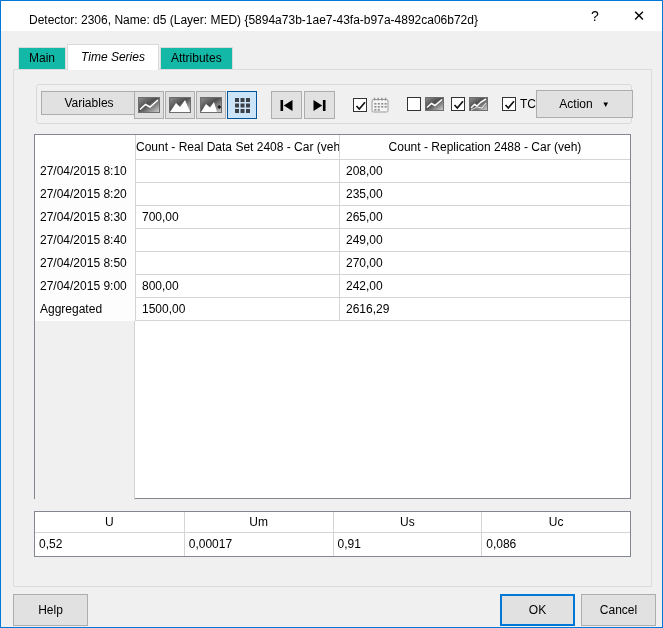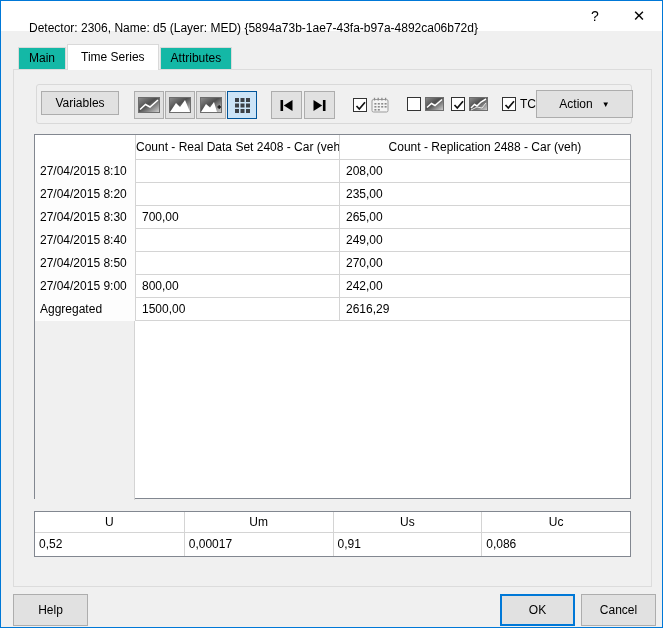--- a/index.html
+++ b/index.html
@@ -4,37 +4,37 @@
 <style>
   * { margin:0; padding:0; box-sizing:border-box; cursor:default; }
   html,body { background:#555; font-family:"Liberation Sans","DejaVu Sans",sans-serif; }
   #window{
     position:relative; width:663px; height:628px; margin:0 auto;
     background:#f0f0f0; border:1px solid #0078d7; overflow:hidden;
     font-size:12px; color:#000;
   }
   
   #titlebar{ position:absolute; left:0; top:0; right:0; height:30px; background:#fff; }
-  #title-text{ position:absolute; left:28px; top:12px; line-height:30px; font-size:12px; white-space:nowrap; }
+  #title-text{ position:absolute; left:28px; top:4px; line-height:30px; font-size:12px; white-space:nowrap; }
   .cap-btn{ position:absolute; top:0; width:38px; height:30px; text-align:center; line-height:30px; font-size:14px; color:#000; }
   #help-btn{ right:48px; }
   #close-btn{ right:4px; font-size:15px; }
   
   #tabbar{ position:absolute; left:17px; top:43px; display:flex; align-items:flex-end; z-index:3; height:26px; }
   .tab{ height:22px; line-height:21px; padding:0 10px; background:#14b8a6; border:1px solid #d9d9d9; border-bottom:none; margin-bottom:1px; margin-right:1px; }
-  .tab.active{ height:26px; line-height:25px; background:#fff; padding:0 13px; margin-bottom:0; border-color:#d9d9d9; }
+  .tab.active{ height:26px; line-height:25px; background:#fff; padding:0 13px; margin-bottom:0; border-color:#d9d9d9;font-style:italic; }
   #pane{ position:absolute; left:12px; top:68px; width:639px; height:518px; border:1px solid #dcdcdc; background:#f0f0f0; z-index:1; }
   
   #toolbar-frame{ position:absolute; left:35px; top:83px; width:596px; height:40px; border:1px solid #d9d9d9; border-radius:3px; z-index:2; }
   .btn{
     position:absolute; background:#e1e1e1; border:1px solid #adadad;
     text-align:center; font-size:12px; z-index:4;
     display:flex; align-items:center; justify-content:center;
   }
-  #variables-btn{ left:40px; top:90px; width:78px; height:24px; }
+  #variables-btn{ left:40px; top:90px; width:96px; height:24px; }
   .tool-btn{ width:30px; height:28px; top:90px; }
   #tool-line{ left:133px; } #tool-area{ left:164px; } #tool-area-add{ left:195px; } #tool-grid{ left:226px; }
   .tool-btn.selected{ background:#cce4f7; border:1px solid #005499; }
   .nav-btn{ width:31px; height:28px; top:90px; }
   #nav-first{ left:270px; } #nav-last{ left:303px; }
   
   .cb-group{ position:absolute; top:96px; display:flex; align-items:center; gap:4px; z-index:4; }
   #cbg-date{ left:352px; } #cbg-real{ left:406px; } #cbg-sim{ left:450px; } #cbg-tc{ left:501px; }
   .cb{ width:14px; height:14px; background:#fff; border:1px solid #333; position:relative; }
   .cb svg{ position:absolute; left:0; top:0; display:none; }

